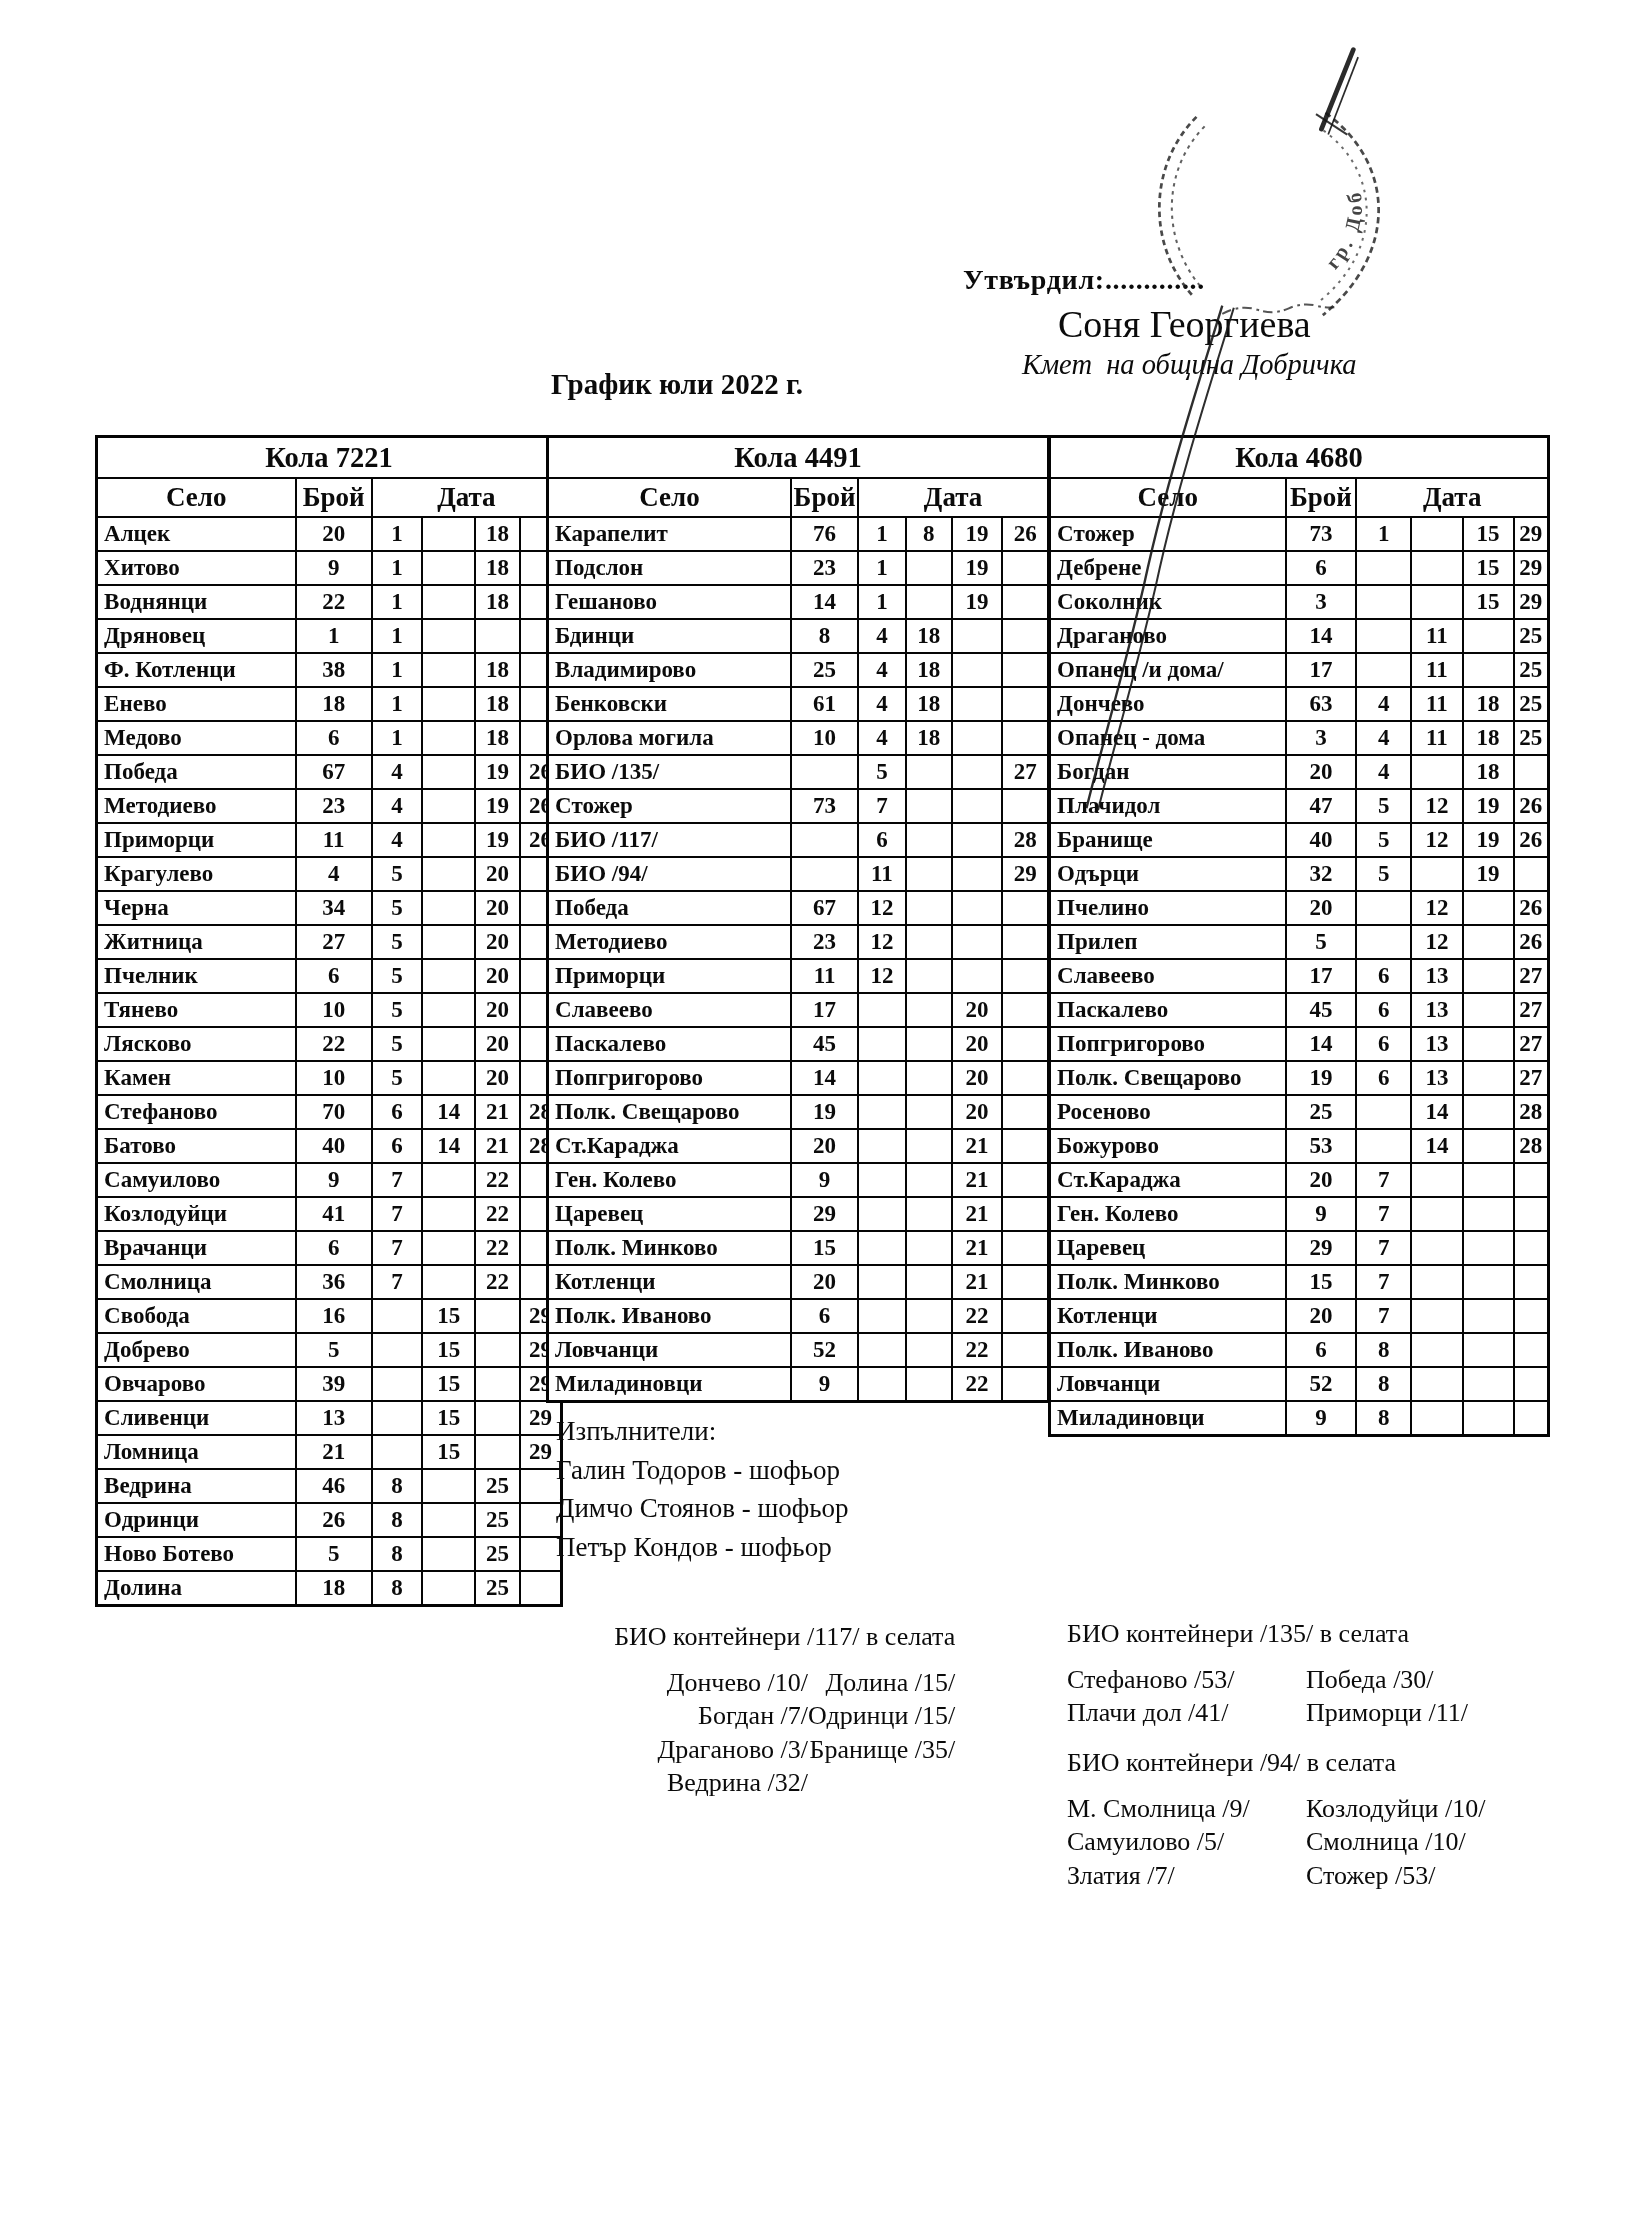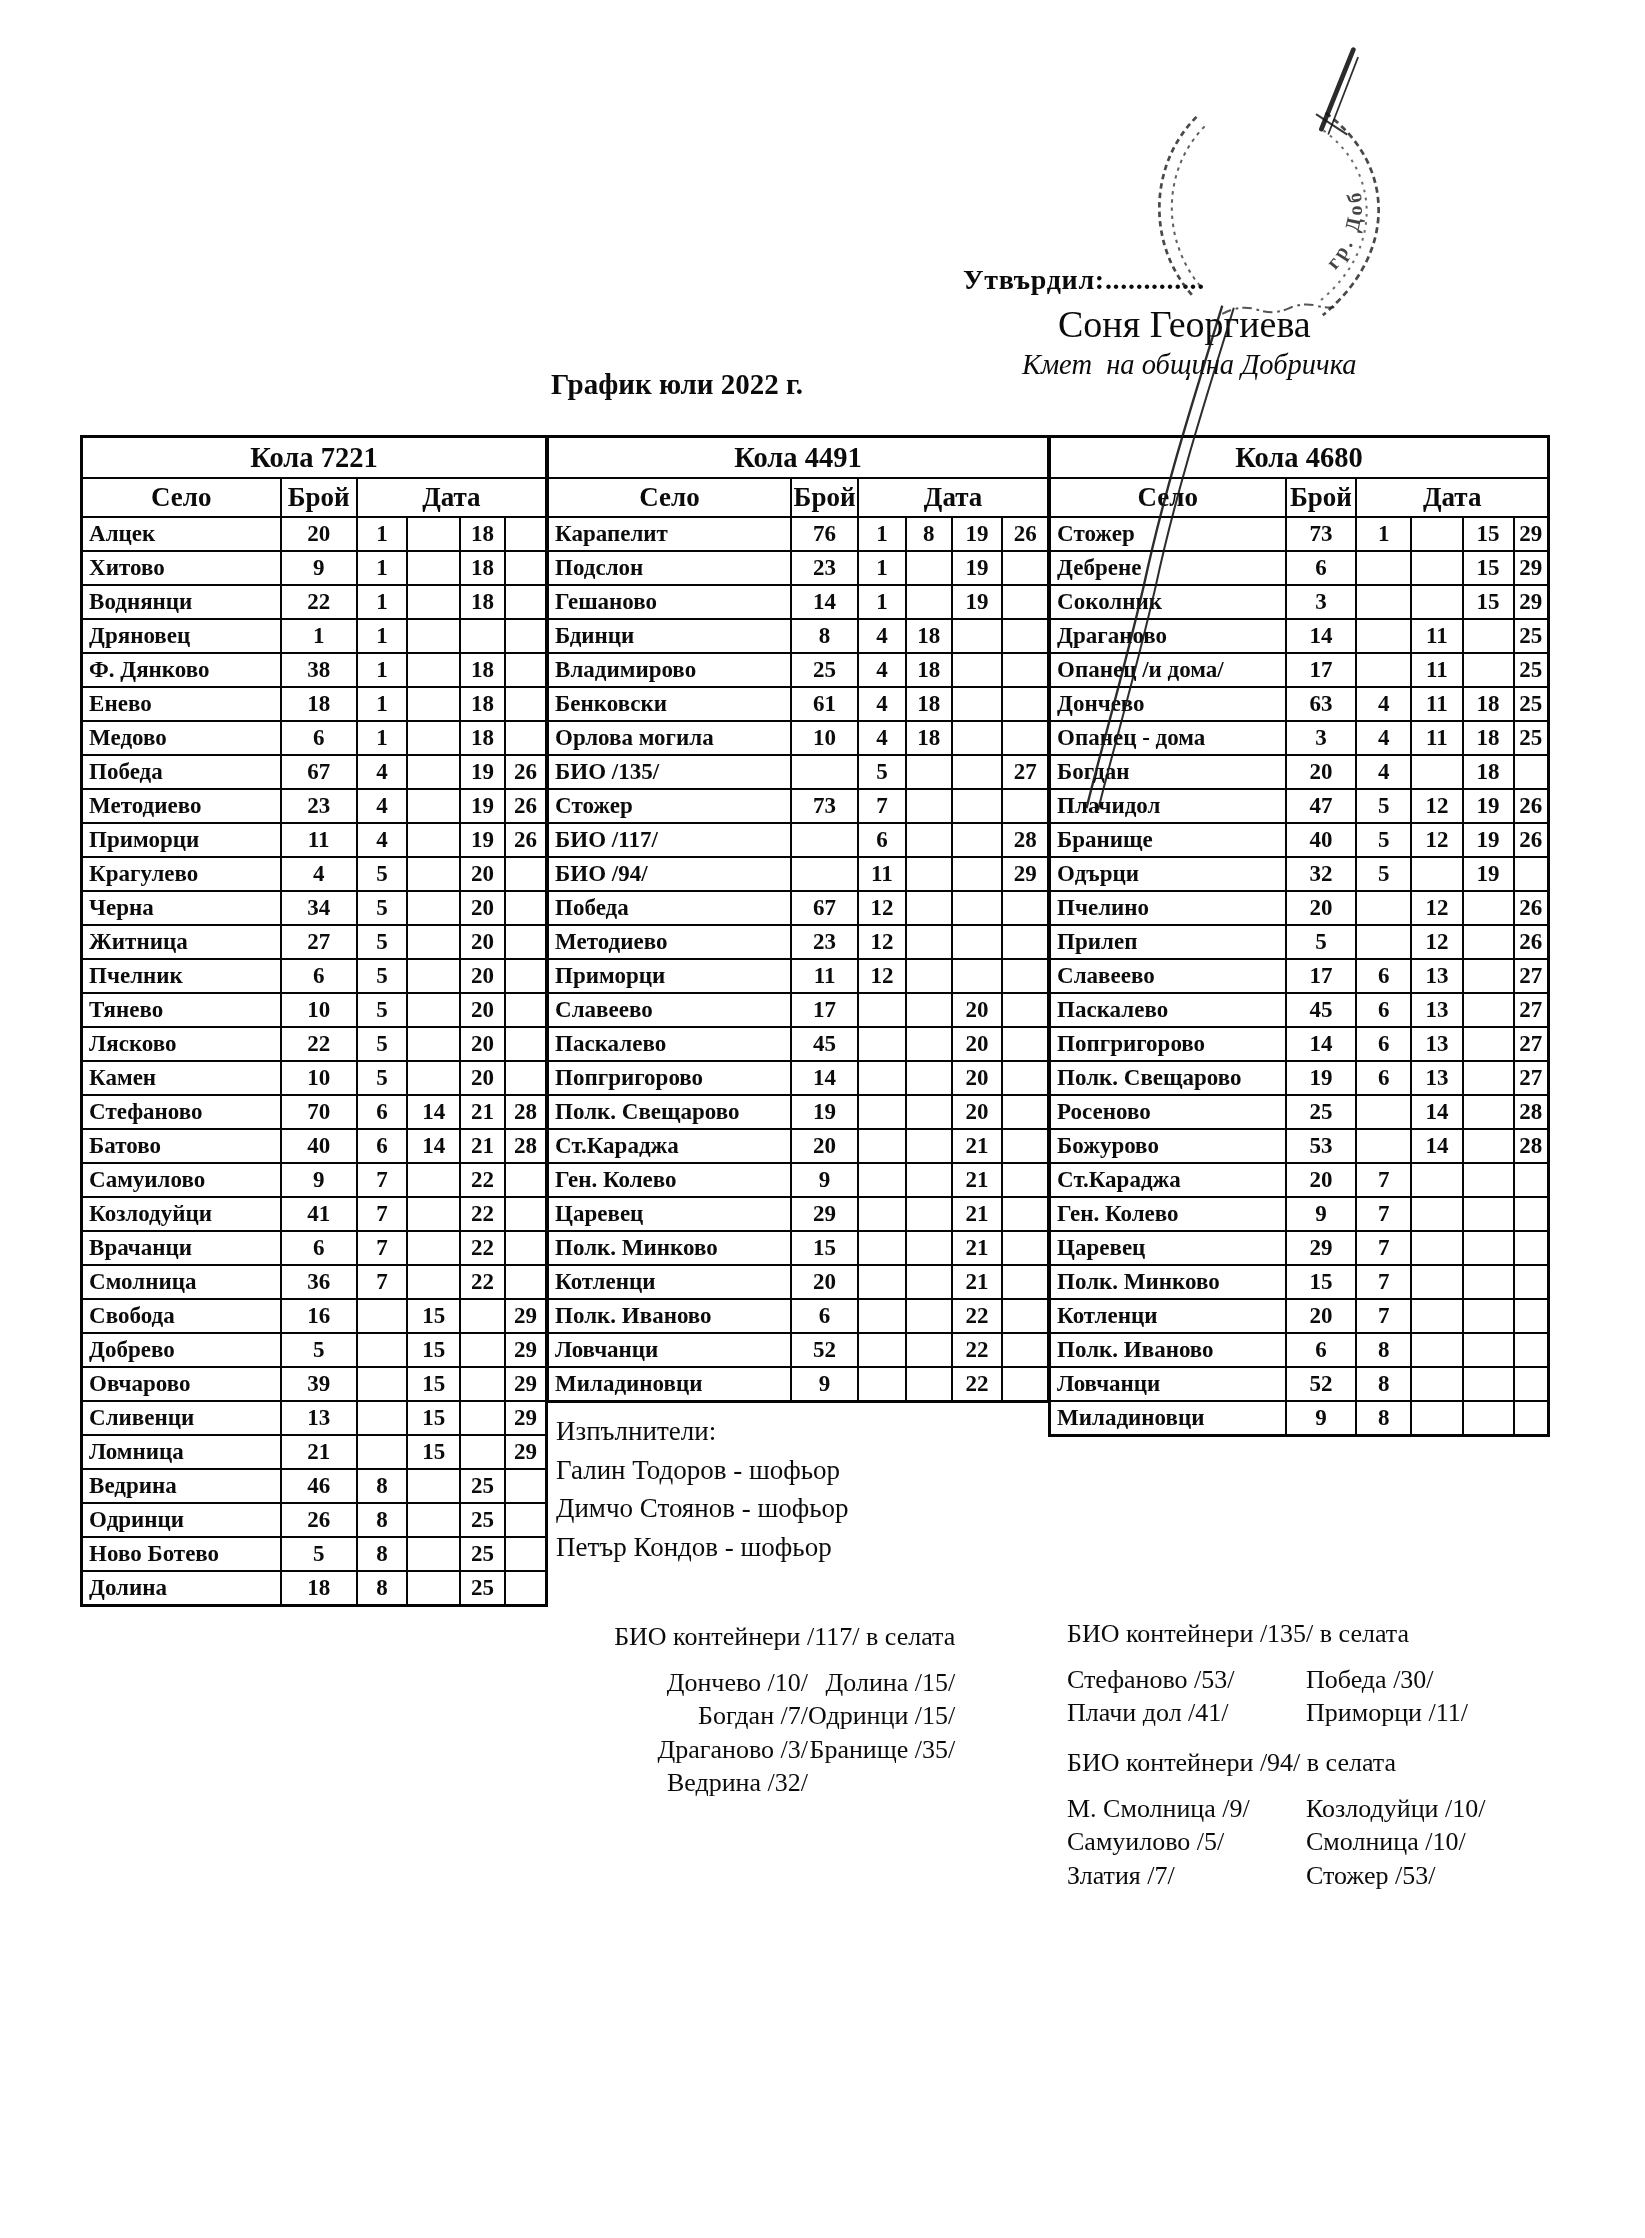--- a/index.html
+++ b/index.html
@@ -9,21 +9,21 @@
   }
   
   .approve{position:absolute;left:963px;top:266px;line-height:1;}
   .approve-label{font-size:28px;font-weight:600;letter-spacing:0.7px;}
   .approve-name{font-size:38px;margin-top:11px;margin-left:95px;white-space:pre;}
   .approve-title{font-size:28.5px;font-style:italic;margin-top:8.1px;margin-left:59px;white-space:pre;}
   
   .doc-title{position:absolute;left:551px;top:368px;margin:0;font-size:29px;font-weight:700;}
   
   .twrap{position:absolute;top:435px;}
-  .t1{left:80px;width:468px;}
+  .t1{left:95px;width:468px;}
   .t2{left:546px;width:504px;}
   .t3{left:1048px;width:502px;}
   table{width:100%;border-collapse:collapse;table-layout:fixed;background:#fff;
         border:3.4px solid #040404;box-sizing:border-box;}
   th,td{border:2px solid #050505;padding:0;overflow:hidden;white-space:nowrap;}
   th.tname{font-size:28.5px;font-weight:700;height:39px;text-align:center;}
   tr.chead th{font-size:27px;font-weight:700;height:37px;text-align:center;}
   td{height:32px;font-size:23px;font-weight:700;}
   td.village{text-align:left;padding-left:6.1px;}
   td.num,td.date{text-align:center;}
@@ -117,21 +117,21 @@
           </tr>
           <tr>
             <td class="village">Дряновец</td>
             <td class="num">1</td>
             <td class="date">1</td>
             <td class="date"></td>
             <td class="date"></td>
             <td class="date"></td>
           </tr>
           <tr>
-            <td class="village">Ф. Дянково</td>
+            <td class="village">Ф. Котленци</td>
             <td class="num">38</td>
             <td class="date">1</td>
             <td class="date"></td>
             <td class="date">18</td>
             <td class="date"></td>
           </tr>
           <tr>
             <td class="village">Енево</td>
             <td class="num">18</td>
             <td class="date">1</td>

